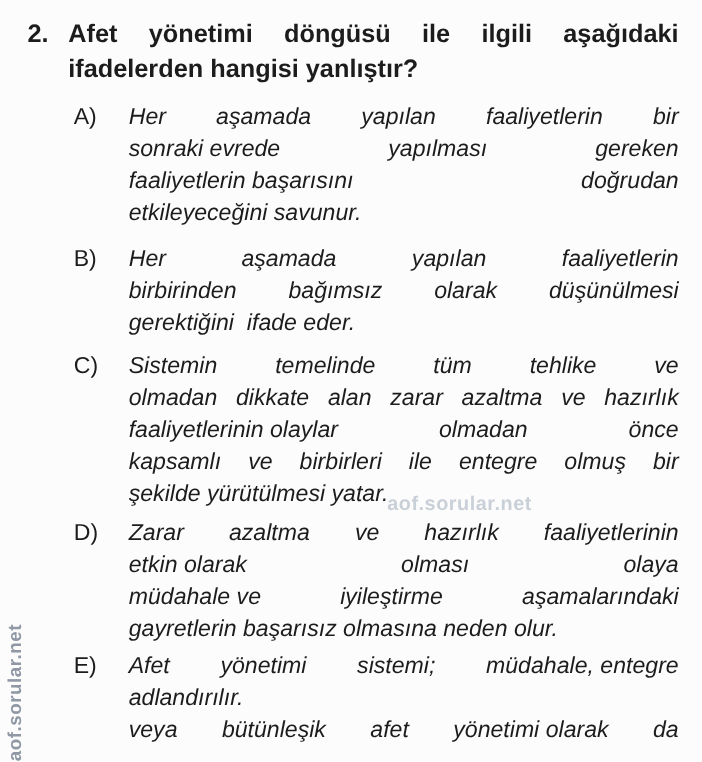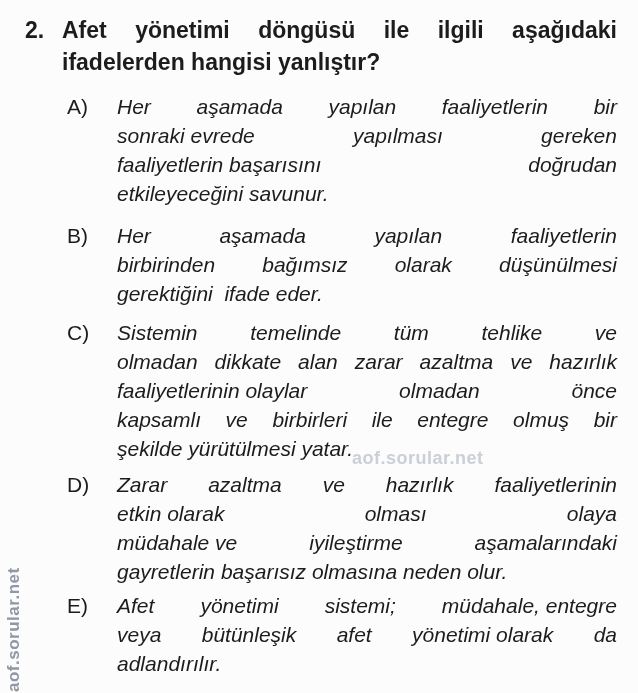--- a/index.html
+++ b/index.html
@@ -251,28 +251,28 @@
 
       <div class="option">
         <div class="letter">E)</div>
         <div class="option-body">
           <div class="line">
               <span class="seg">Afet</span>
               <span class="seg">yönetimi</span>
               <span class="seg">sistemi;</span>
               <span class="seg">müdahale, entegre</span>
             </div>
+          <div class="line line--left">
+              <span class="seg">adlandırılır.</span>
+            </div>
           <div class="line">
               <span class="seg">veya</span>
               <span class="seg">bütünleşik</span>
               <span class="seg">afet</span>
               <span class="seg">yönetimi olarak</span>
               <span class="seg">da</span>
             </div>
-          <div class="line line--left">
-              <span class="seg">adlandırılır.</span>
-            </div>
         </div>
       </div>
 
     </div>
   </div>
 </div>
 
 </body></html>

